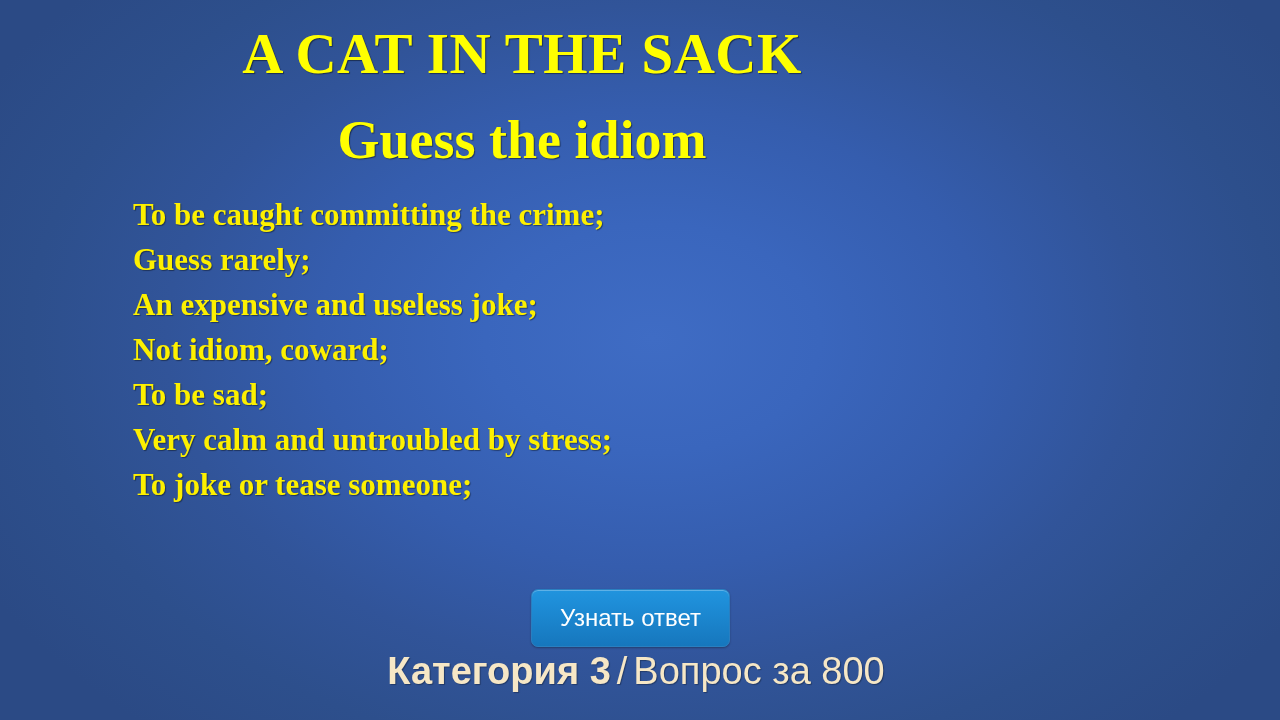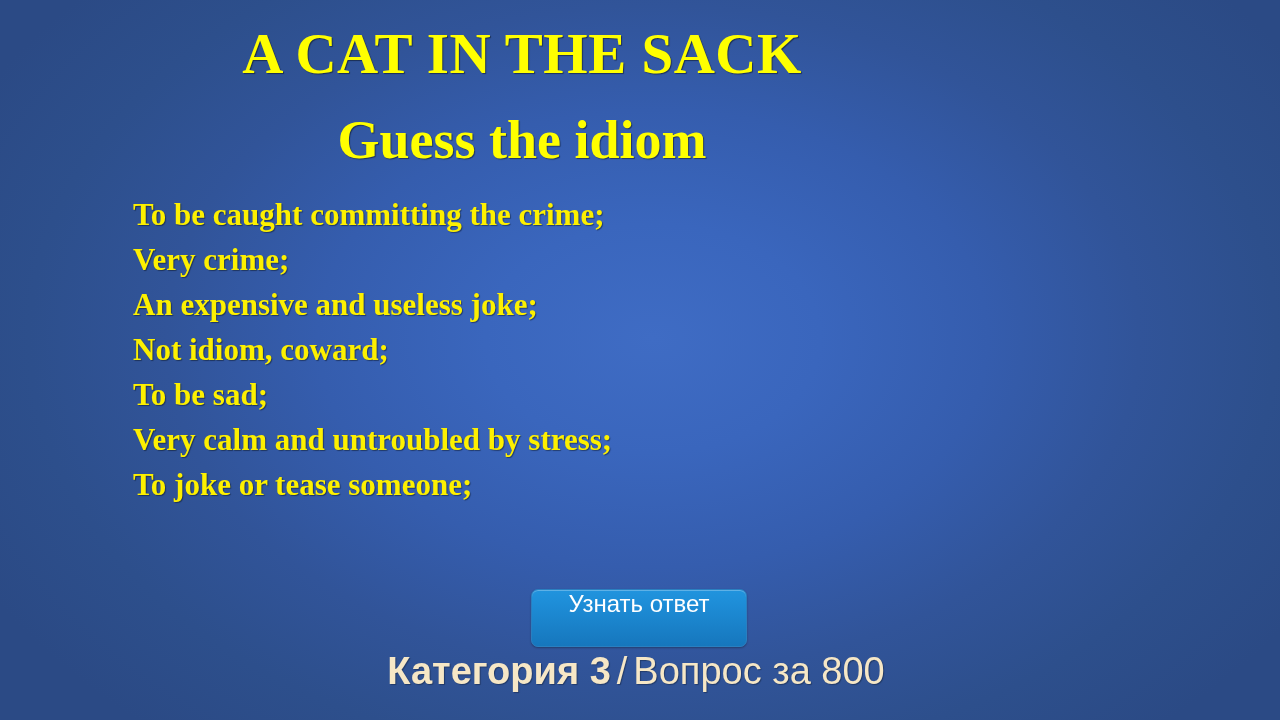--- a/index.html
+++ b/index.html
@@ -76,29 +76,29 @@
     color: #fdf000;
     text-shadow: 1px 1px 1px rgba(0,0,0,0.40);
     white-space: nowrap;
   }
 
   
   .answer-button {
     position: absolute;
     left: 531px;
     top: 589px;
-    width: 216px;
+    width: 199px;
     height: 58px;
     border-radius: 7px;
     box-sizing: border-box;
     background: linear-gradient(to bottom, #2194de 0%, #1e8ed8 22%, #1a82ca 62%, #1677bd 100%);
     border: 1px solid #2a7fc0;
     box-shadow: 0 1px 2px rgba(0,0,0,0.30), inset 0 1px 0 rgba(255,255,255,0.28);
     display: flex;
-    align-items: flex-start;
+    align-items: center;
     justify-content: center;
     cursor: pointer;
   }
   .answer-button-label {
     font-family: "Liberation Sans", sans-serif;
     font-size: 24px;
     font-weight: normal;
     color: #ffffff;
     line-height: 28px;
     white-space: nowrap;
@@ -134,21 +134,21 @@
 
 <div id="slide">
 
   <div class="title-block">
     <div class="main-title">A CAT IN THE SACK</div>
     <div class="sub-title">Guess the idiom</div>
   </div>
 
   <div class="body-list">
     <div class="body-line">To be caught committing the crime;</div>
-    <div class="body-line">Very crime;</div>
+    <div class="body-line">Guess rarely;</div>
     <div class="body-line">An expensive and useless joke;</div>
     <div class="body-line">Not idiom, coward;</div>
     <div class="body-line">To be sad;</div>
     <div class="body-line">Very calm and untroubled by stress;</div>
     <div class="body-line">To joke or tease someone;</div>
   </div>
 
   <div class="answer-button">
     <span class="answer-button-label">Узнать ответ</span>
   </div>

